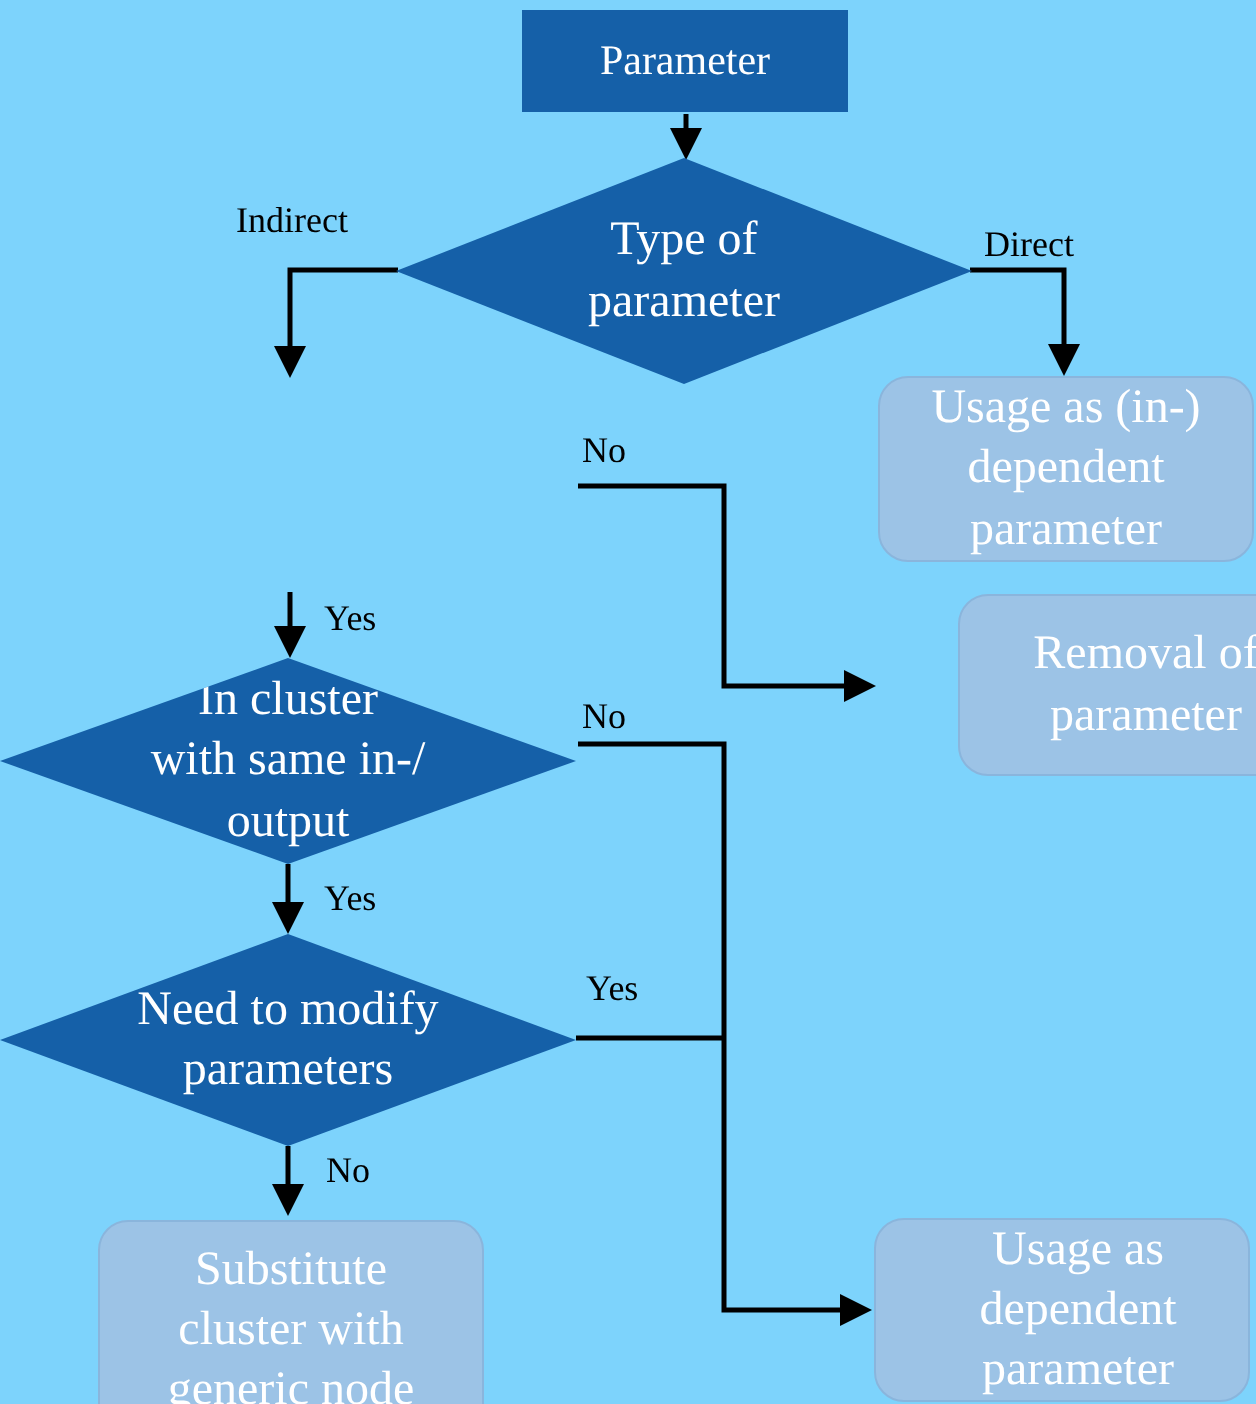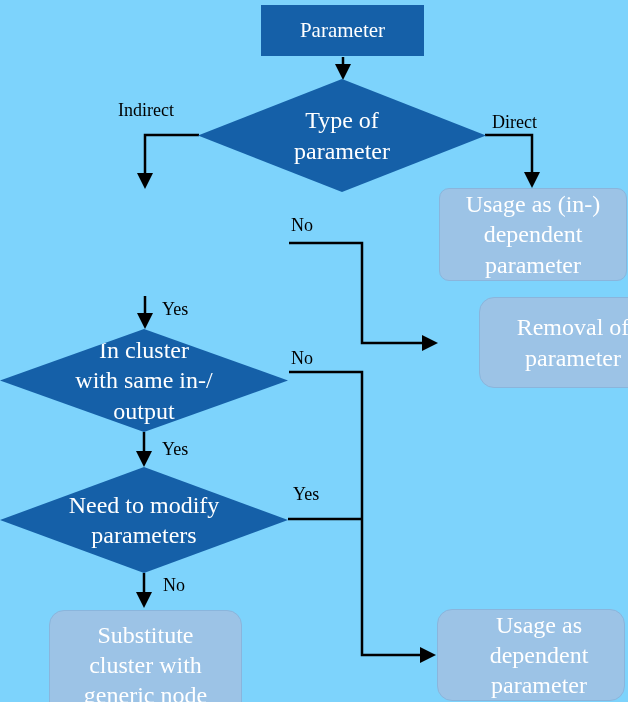--- a/index.html
+++ b/index.html
@@ -68,21 +68,21 @@
 parameter</div>
 
 
   <div class="node decision decision-shape" style="left:0px;top:329px;width:288px;height:103px;">In cluster
 with same in-/
 output</div>
 
   <div class="node decision decision-shape" style="left:0px;top:467px;width:288px;height:106px;">Need to modify
 parameters</div>
 
-  <div class="node terminal" style="left:439px;top:188px;width:188px;height:93px;border-radius:10px;">Usage as (in-)
+  <div class="node terminal" style="left:439px;top:188px;width:188px;height:93px;">Usage as (in-)
 dependent
 parameter</div>
 
   <div class="node terminal" style="left:439px;top:297px;width:188px;height:91px;margin-left:40px;">Removal of
 parameter</div>
 
   <div class="node terminal" style="left:49px;top:610px;width:193px;height:110px;">Substitute
 cluster with
 generic node</div>
 

